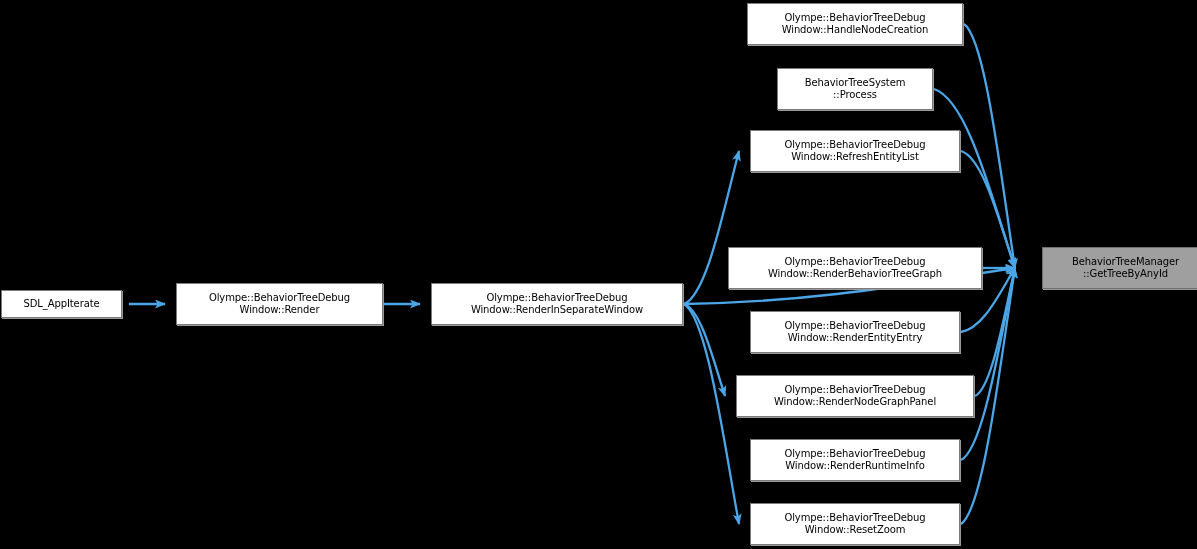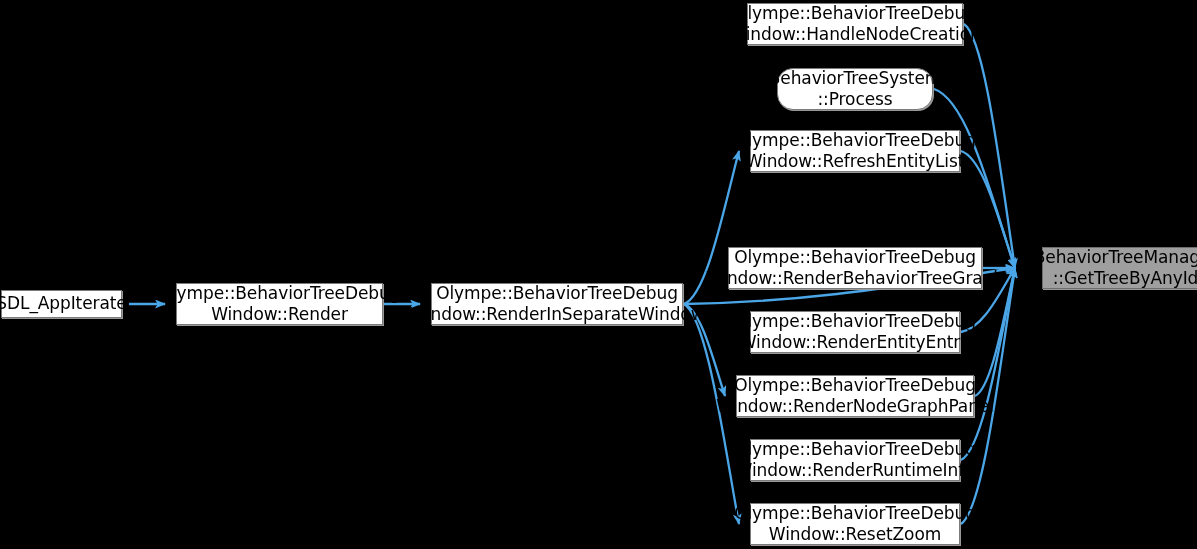--- a/index.html
+++ b/index.html
@@ -1,21 +1,21 @@
 <!DOCTYPE html>
 <html><head>
 <meta charset="utf-8">
 <style>
   html,body{margin:0;padding:0;background:#000;}
   #root{position:relative;width:1197px;height:549px;background:#000;overflow:hidden;
         font-family:"DejaVu Sans","Liberation Sans",sans-serif;}
   #edges{position:absolute;left:0;top:0;width:1197px;height:549px;}
   .node{position:absolute;box-sizing:border-box;display:flex;align-items:center;
         justify-content:center;text-align:center;border:1px solid #7b7b7b;
-        background:#ffffff;color:#000;font-size:17px;line-height:1.25;
+        background:#ffffff;color:#000;font-size:10px;line-height:1.25;
         letter-spacing:-0.1px;white-space:pre-line;z-index:5;
         box-shadow:1px 1px 0 0 rgba(160,160,160,0.95);}
   .node.target{background:#9f9f9f;border-color:#6e6e6e;}
   .node span{display:block;padding:0 5px;}
 </style>
 </head>
 <body>
 
 <div id="root">
   <svg id="edges" viewBox="0 0 1197 549" xmlns="http://www.w3.org/2000/svg">
@@ -42,21 +42,21 @@
       </g>
   </svg>
   <div id="nodes">
       <div class="node" style="left: 1px; top: 290px; width: 121px; height: 28px;"><span>SDL_AppIterate</span></div>
       <div class="node" style="left: 176px; top: 283px; width: 207px; height: 42px;"><span>Olympe::BehaviorTreeDebug
 Window::Render</span></div>
       <div class="node" style="left: 431px; top: 283px; width: 252px; height: 42px;"><span>Olympe::BehaviorTreeDebug
 Window::RenderInSeparateWindow</span></div>
       <div class="node" style="left: 747px; top: 3px; width: 216px; height: 42px;"><span>Olympe::BehaviorTreeDebug
 Window::HandleNodeCreation</span></div>
-      <div class="node" style="left: 777px; top: 68px; width: 156px; height: 42px; border-radius: 16px;"><span>BehaviorTreeSystem
+      <div class="node" style="left: 777px; top: 68px; width: 156px; height: 42px;"><span>BehaviorTreeSystem
 ::Process</span></div>
       <div class="node" style="left: 750px; top: 130px; width: 210px; height: 42px;"><span>Olympe::BehaviorTreeDebug
 Window::RefreshEntityList</span></div>
       <div class="node" style="left: 728px; top: 247px; width: 254px; height: 42px;"><span>Olympe::BehaviorTreeDebug
 Window::RenderBehaviorTreeGraph</span></div>
       <div class="node" style="left: 750px; top: 311px; width: 210px; height: 42px;"><span>Olympe::BehaviorTreeDebug
 Window::RenderEntityEntry</span></div>
       <div class="node" style="left: 736px; top: 375px; width: 238px; height: 42px;"><span>Olympe::BehaviorTreeDebug
 Window::RenderNodeGraphPanel</span></div>
       <div class="node" style="left: 750px; top: 439px; width: 210px; height: 42px;"><span>Olympe::BehaviorTreeDebug

